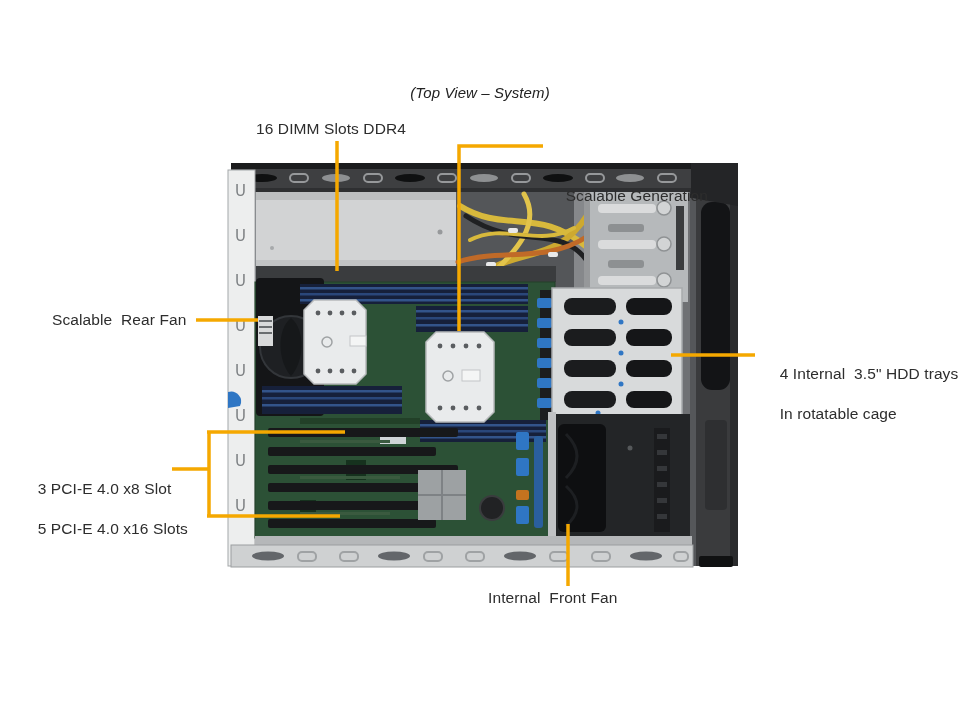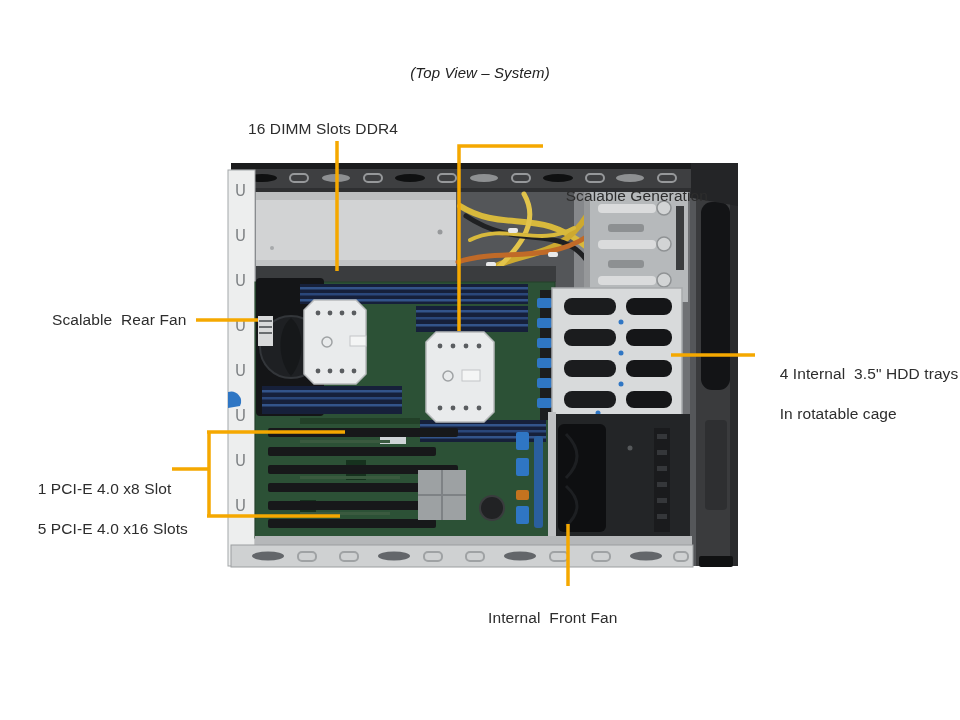--- a/index.html
+++ b/index.html
@@ -24,20 +24,21 @@
     line-height: 20px;
     white-space: pre;
     letter-spacing: 0.1px;
   }
   .label.title {
     left: 0; right: 0;
     text-align: center;
     font-style: italic;
     font-size: 15px;
     color: #222222;
+    margin-top: 20px;
   }
   .label sup {
     font-size: 10px;
     line-height: 0;
     vertical-align: super;
   }
 </style>
 </head>
 <body>
 
@@ -300,34 +301,34 @@
       <path d="M543,146 H459 V331"></path>
       <path d="M196,320 H258"></path>
       <path d="M755,355 H671"></path>
       <path d="M172,469 H209 M209,432 V516 M207,432 H345 M207,516 H340"></path>
       <path d="M568,524 V586"></path>
     </g>
   </svg>
 
   <div class="label title" style="top:63px;">(Top View – System)</div>
 
-  <div class="label" style="left:248px; top:119px;text-align:center;">16 DIMM Slots DDR4</div>
+  <div class="label" style="left:256px; top:119px;text-align:center;">16 DIMM Slots DDR4</div>
 
   <div class="label" style="left:548px; top:126px;">
     <br>
     <span>Scalable Generation</span>
   </div>
 
   <div class="label" style="left:52px; top:310px;">Scalable  Rear Fan</div>
 
   <div class="label" style="left:762px; top:344px;">
     <span>4 Internal  3.5" HDD trays</span><br>
     <span>In rotatable cage</span>
   </div>
 
   <div class="label" style="left:20px; top:459px;">
-    <span>1 PCI-E 4.0 x8 Slot</span><br>
+    <span>3 PCI-E 4.0 x8 Slot</span><br>
     <span>5 PCI-E 4.0 x16 Slots</span>
   </div>
 
-  <div class="label" style="left:488px; top:588px;margin-top:20px;">Internal  Front Fan</div>
+  <div class="label" style="left:488px; top:588px;">Internal  Front Fan</div>
 
 </div>
 
 </body></html>

